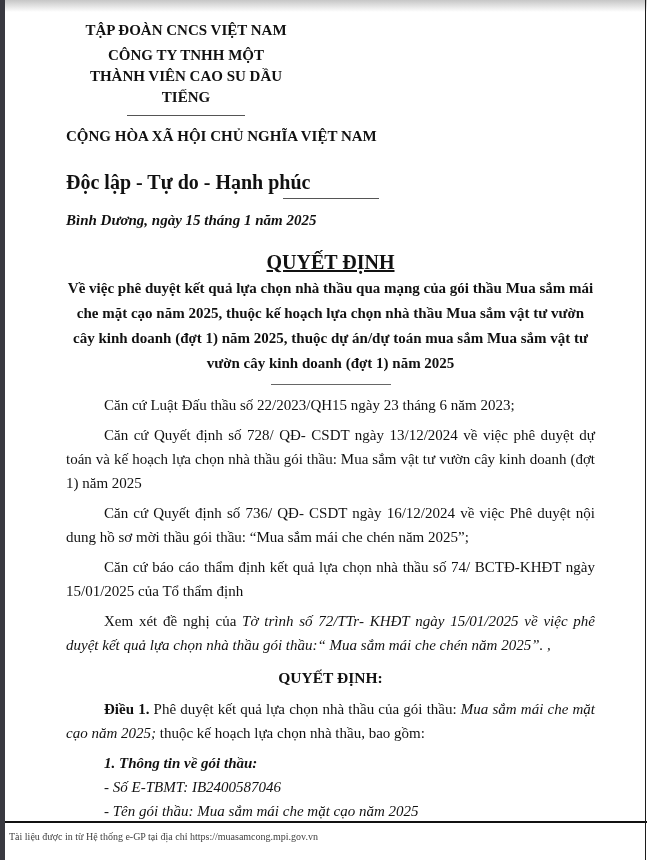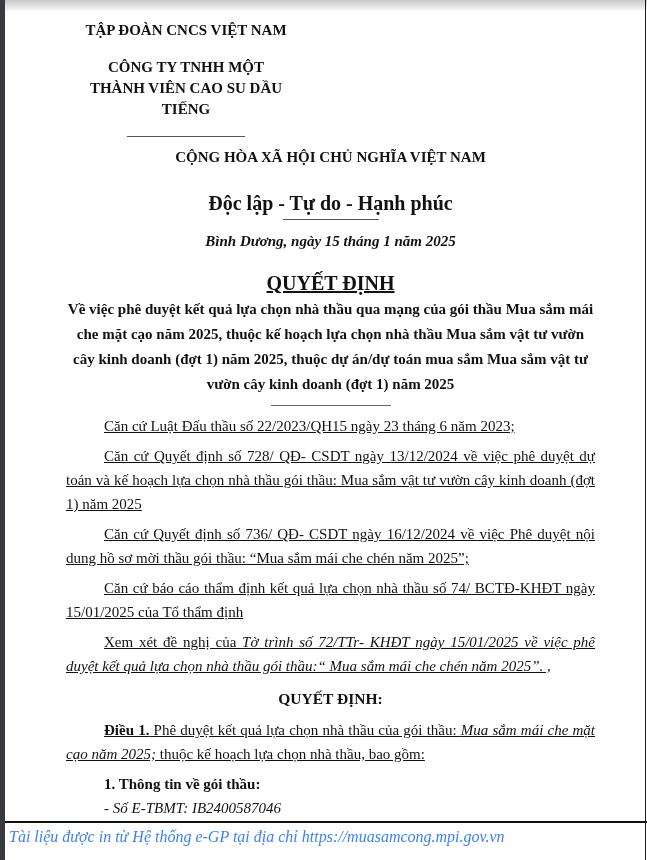--- a/index.html
+++ b/index.html
@@ -47,33 +47,33 @@
   .hdr {
     display: flex;
     flex-direction: column;
   }
   .hdr-left {
     width: 240px;
     text-align: center;
   }
   .hdr-right {
     flex: 1;
-    text-align: center;
+    text-align: left;
   }
   .org-parent {
     font-weight: bold;
     font-size: 15px;
     line-height: 21px;
   }
   .org-name {
     font-weight: bold;
     font-size: 15px;
     line-height: 21px;
     max-width: 205px;
-    margin: 16px auto;
+    margin: 4px auto;
   }
   .org-divider {
     width: 118px;
     border-top: 1px solid #555;
     margin: 7px auto 9px auto;
     height: 0;
   }
   .doc-number {
     font-size: 15px;
     line-height: 21px;
@@ -136,31 +136,31 @@
   
   .body-block {
     margin-top: 8px;
     font-size: 15px;
   }
   p.para {
     margin: 0 0 6px 0;
     line-height: 24px;
     text-indent: 38px;
     text-align: justify;
-    text-decoration: underline;
   }
   .decision-heading {
     text-align: center;
     font-weight: bold;
     font-size: 15.5px;
     margin: 10px 0 8px 0;
     line-height: 22px;
   }
   .section-heading {
     font-weight: bold;
+    font-style: italic;
     line-height: 24px;
     text-indent: 38px;
     margin: 0;
   }
   p.item {
     margin: 0;
     line-height: 24px;
     text-indent: 38px;
     text-align: left;
     font-style: italic;
@@ -170,23 +170,22 @@
   
   .footer {
     position: absolute;
     left: 5px; right: 0; bottom: 0;
     height: 37px;
     border-top: 2px solid #111;
     background: #ffffff;
     z-index: 3;
   }
   .footer-note {
-    font-style: italic;
-    font-size: 16px;
-    color: #3b82f6;
+    font-size: 10px;
+    color: #404040;
     padding: 7px 0 0 4px;
     line-height: 14px;
   }
 </style>
 </head>
 <body>
 
 <div class="viewport">
   <div class="left-edge-bar"></div>
   <div class="top-shadow"></div>

